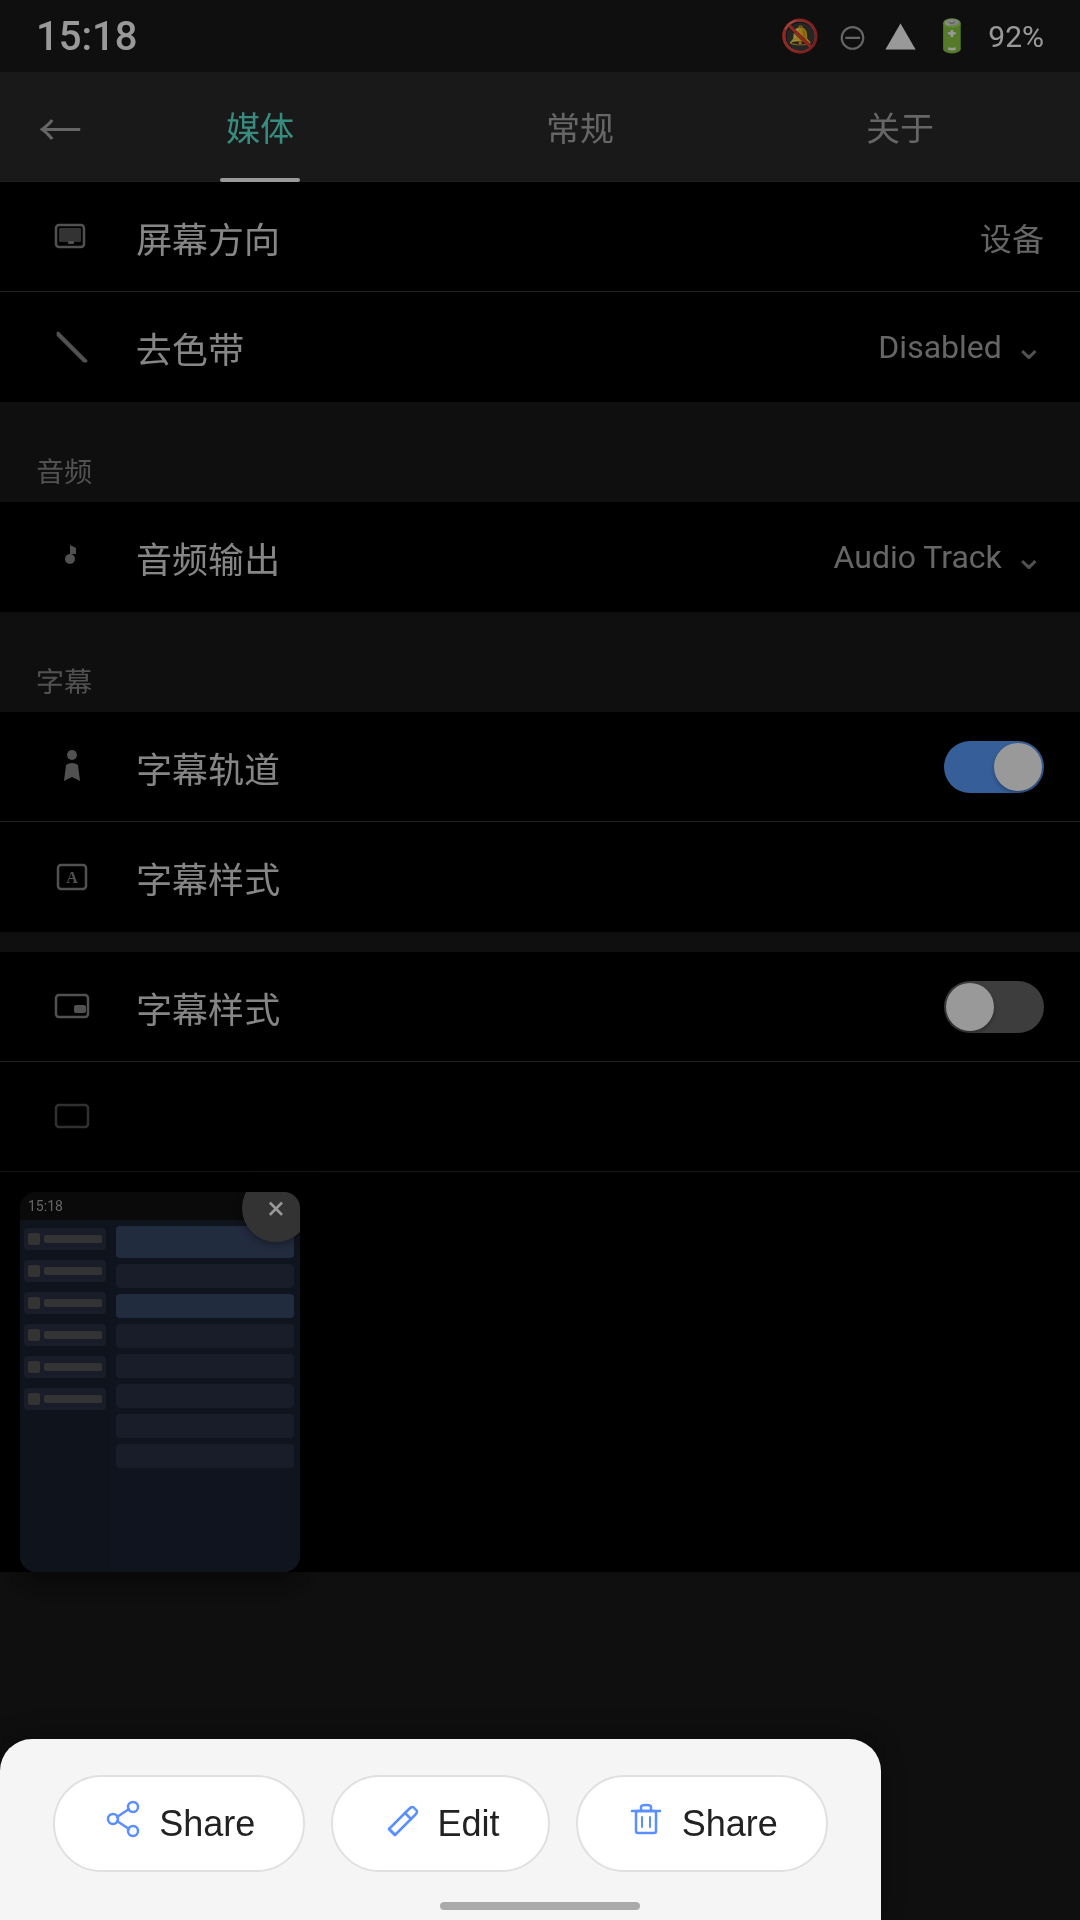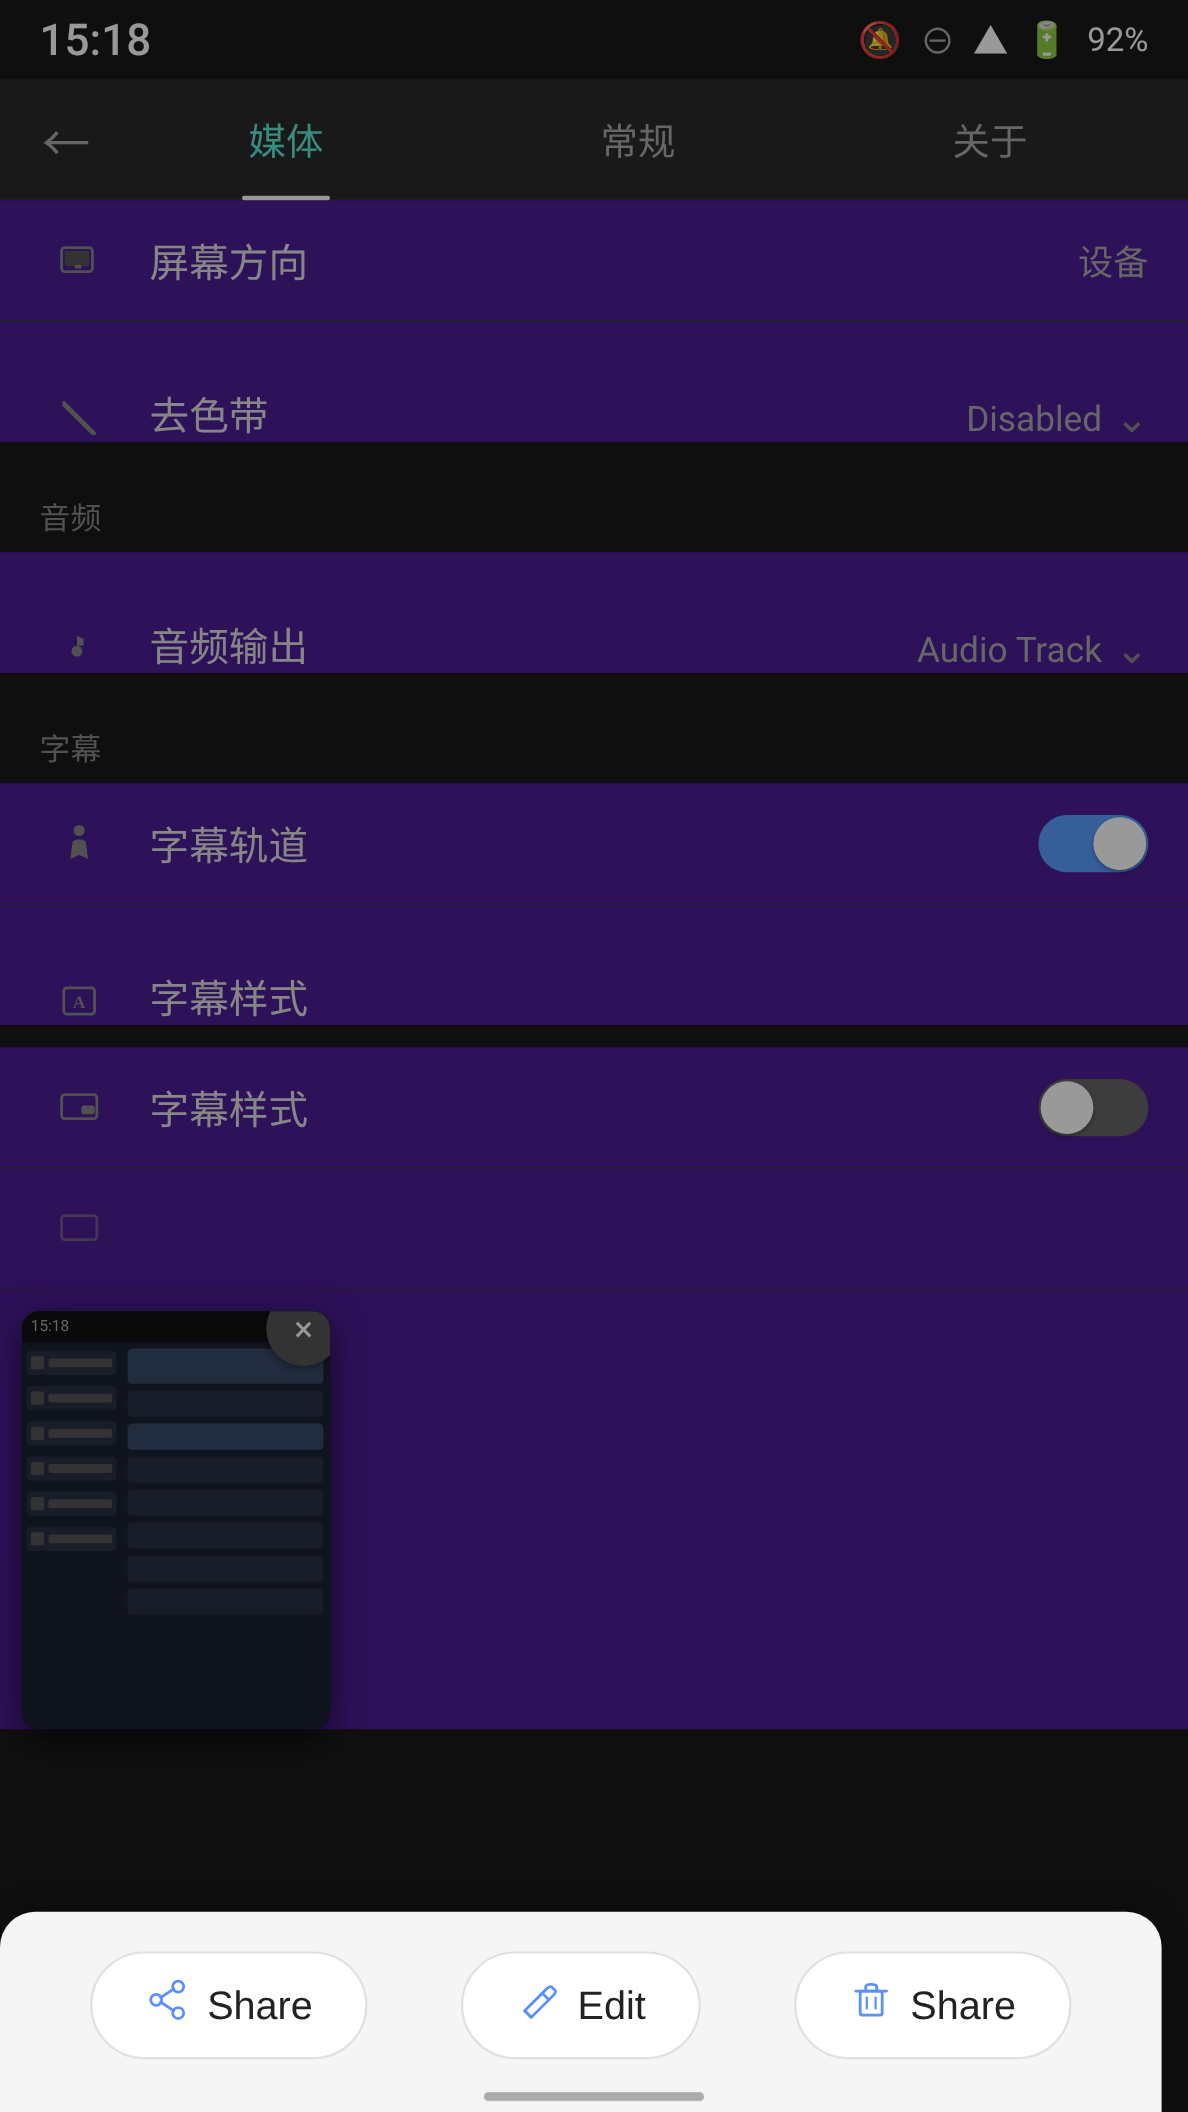--- a/index.html
+++ b/index.html
@@ -105,36 +105,35 @@
 
     
     .section-label {
       padding: 28px 36px 12px 36px;
       font-size: 28px;
       color: #888;
     }
 
     
     .settings-group {
-      background: #4c1d95;
+      background: #000000;
       margin: 0;
     }
 
     
     .settings-item {
       display: flex;
       align-items: center;
       padding: 0 36px;
       min-height: 110px;
       border-bottom: 1px solid #3a3a3a;
       cursor: pointer;
     }
     .settings-item:last-child {
       border-bottom: none;
-      align-items: flex-end;
     }
     .item-icon {
       width: 72px;
       display: flex;
       align-items: center;
       justify-content: center;
       font-size: 44px;
       color: #888;
       margin-right: 28px;
       flex-shrink: 0;
@@ -281,21 +280,21 @@
     .close-x {
       font-size: 32px;
       color: #fff;
     }
 
     
     .bottom-action-bar {
       position: fixed;
       bottom: 0;
       left: 0;
-      width: 1056px;
+      width: 881px;
       background: #f5f5f5;
       border-radius: 32px 32px 0 0;
       padding: 36px 40px 48px 40px;
       display: flex;
       justify-content: space-around;
       align-items: center;
       z-index: 20;
       box-shadow: 0 -4px 24px rgba(0,0,0,0.3);
     }
     .action-btn {

